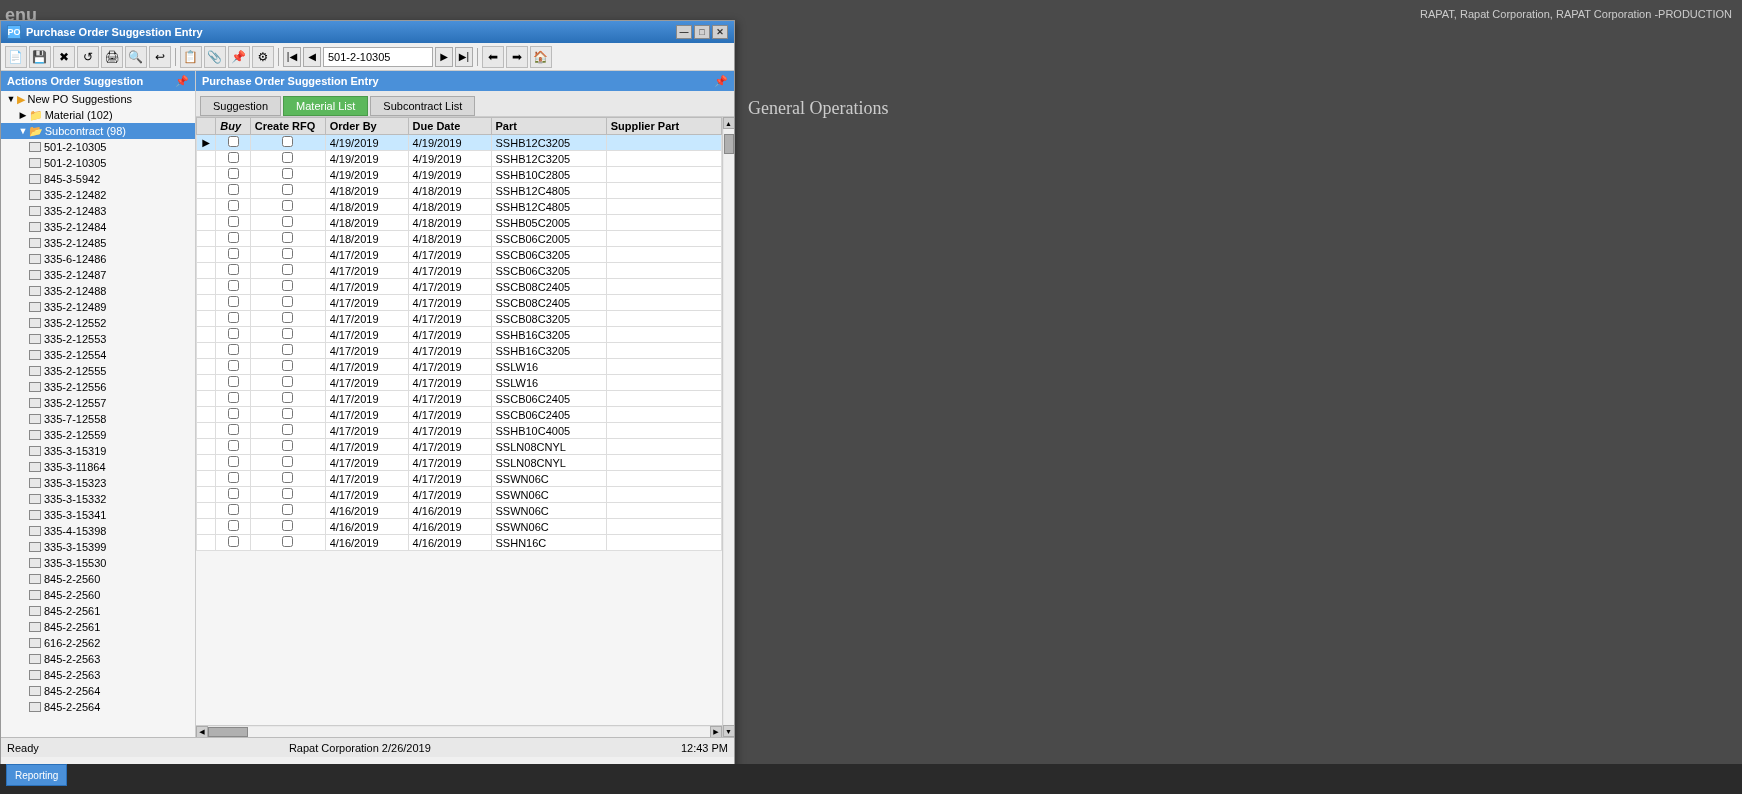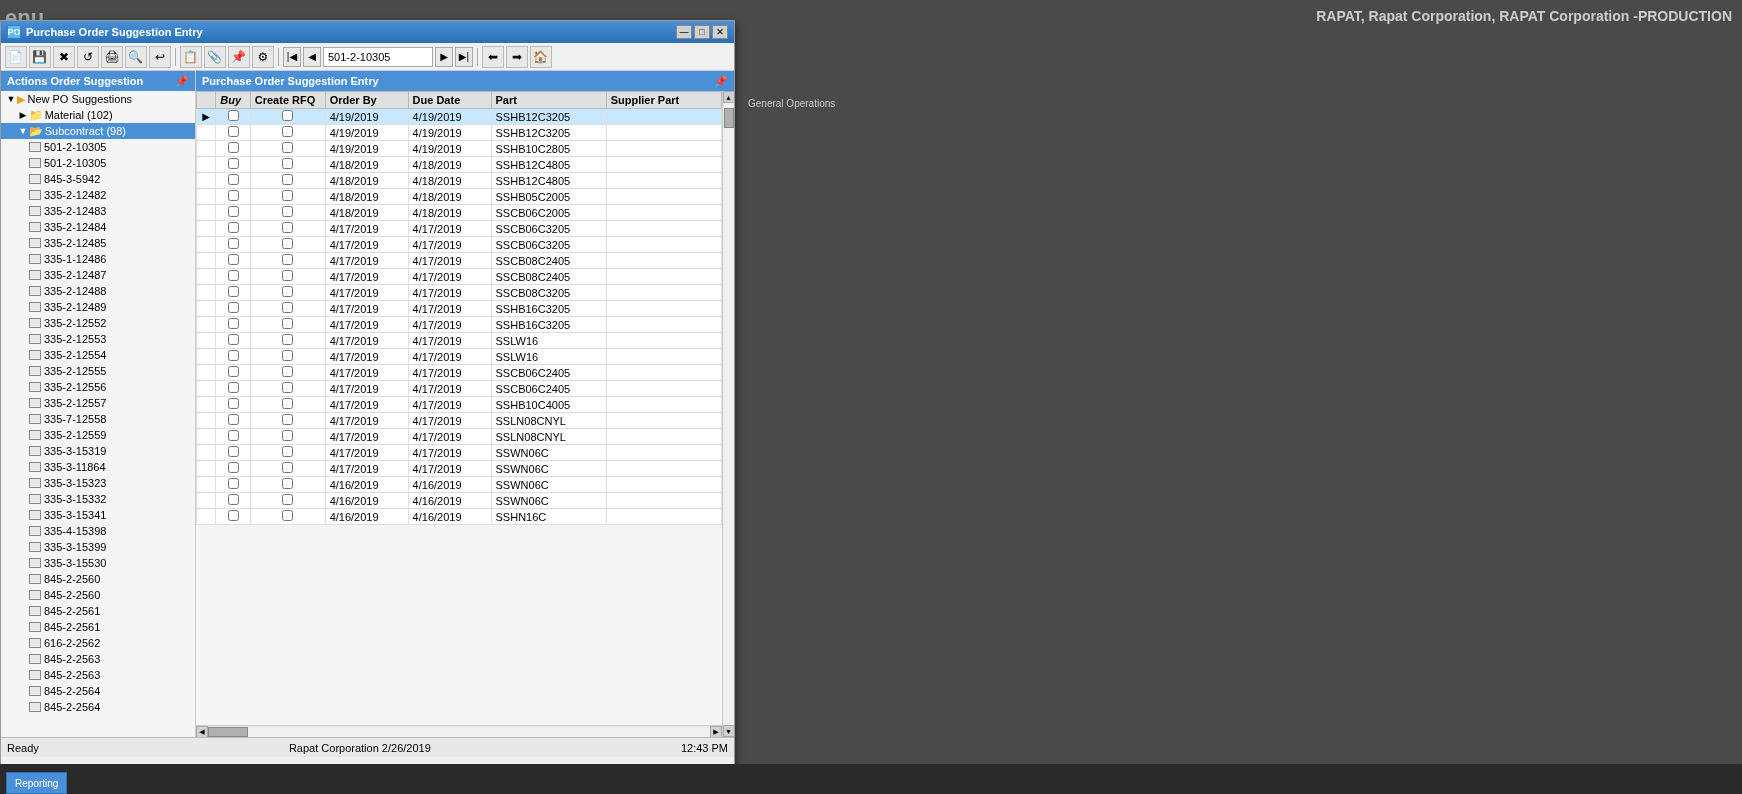--- a/index.html
+++ b/index.html
@@ -12,22 +12,21 @@
       overflow: hidden;
       position: relative;
     }
 
     
     .top-right-info {
       position: absolute;
       top: 8px;
       right: 10px;
       color: #ccc;
-      font-size: 14px;
-      font-weight: bold;
+      font-size: 11px;
     }
 
     
     .main-window {
       position: absolute;
       top: 20px;
       left: 0;
       width: 735px;
       height: 760px;
       background: #f0f0f0;
@@ -378,53 +377,54 @@
       font-size: 11px;
       justify-content: space-between;
     }
 
     
     .right-bg-panel {
       position: absolute;
       top: 90px;
       left: 740px;
       color: #ccc;
-      font-size: 10px;
+      font-size: 18px;
       padding: 8px;
+      font-family: Liberation Serif, serif;
     }
 
     
     .taskbar {
       position: absolute;
       bottom: 0;
       left: 0;
       right: 0;
       height: 30px;
       background: #2a2a2a;
       display: flex;
-      align-items: flex-end;
+      align-items: flex-start;
       padding: 0 6px;
       gap: 4px;
     }
     .taskbar-btn {
       height: 22px;
       padding: 0 8px;
       background: #555;
       border: 1px solid #777;
       color: white;
       font-size: 10px;
       display: flex;
       align-items: center;
       cursor: pointer;
     }
     .taskbar-btn.active { background: #4a90d9; border-color: #2a70b9; }
 
     .enu-logo {
       color: #aaa;
-      font-size: 22px;
+      font-size: 18px;
       font-weight: bold;
       position: absolute;
       top: 5px;
       left: 5px;
     }
 
     .col-buy { width: 30px; font-style: italic; }
     .col-rfq { width: 65px; }
     .col-orderby { width: 72px; }
     .col-duedate { width: 72px; }
@@ -540,21 +540,21 @@
       <span>335-2-12484</span>
     </div>
             <div class="tree-item">
       <span class="indent" style="width:28px;"></span>
       <span style="display:inline-block;width:12px;height:10px;background:#e8e8e8;border:1px solid #888;margin-right:3px;font-size:8px;"></span>
       <span>335-2-12485</span>
     </div>
             <div class="tree-item">
       <span class="indent" style="width:28px;"></span>
       <span style="display:inline-block;width:12px;height:10px;background:#e8e8e8;border:1px solid #888;margin-right:3px;font-size:8px;"></span>
-      <span>335-1-12486</span>
+      <span>335-6-12486</span>
     </div>
             <div class="tree-item">
       <span class="indent" style="width:28px;"></span>
       <span style="display:inline-block;width:12px;height:10px;background:#e8e8e8;border:1px solid #888;margin-right:3px;font-size:8px;"></span>
       <span>335-2-12487</span>
     </div>
             <div class="tree-item">
       <span class="indent" style="width:28px;"></span>
       <span style="display:inline-block;width:12px;height:10px;background:#e8e8e8;border:1px solid #888;margin-right:3px;font-size:8px;"></span>
       <span>335-2-12488</span>
@@ -692,20 +692,25 @@
           </div>
       </div>
     </div>
 
     <div class="right-panel">
       <div class="right-panel-header">
         <span>Purchase Order Suggestion Entry</span>
         <span style="cursor:pointer;">📌</span>
       </div>
 
+      <div class="tab-bar">
+        <div class="tab">Suggestion</div>
+        <div class="tab active">Material List</div>
+        <div class="tab">Subcontract List</div>
+      </div>
 
       <div class="materials-section">
 
         <div style="display:flex; flex:1; overflow:hidden;">
           <div class="table-container">
             <div class="table-wrapper">
               <table>
                 <thead>
                   <tr>
                     <th style="width:14px;"></th>

